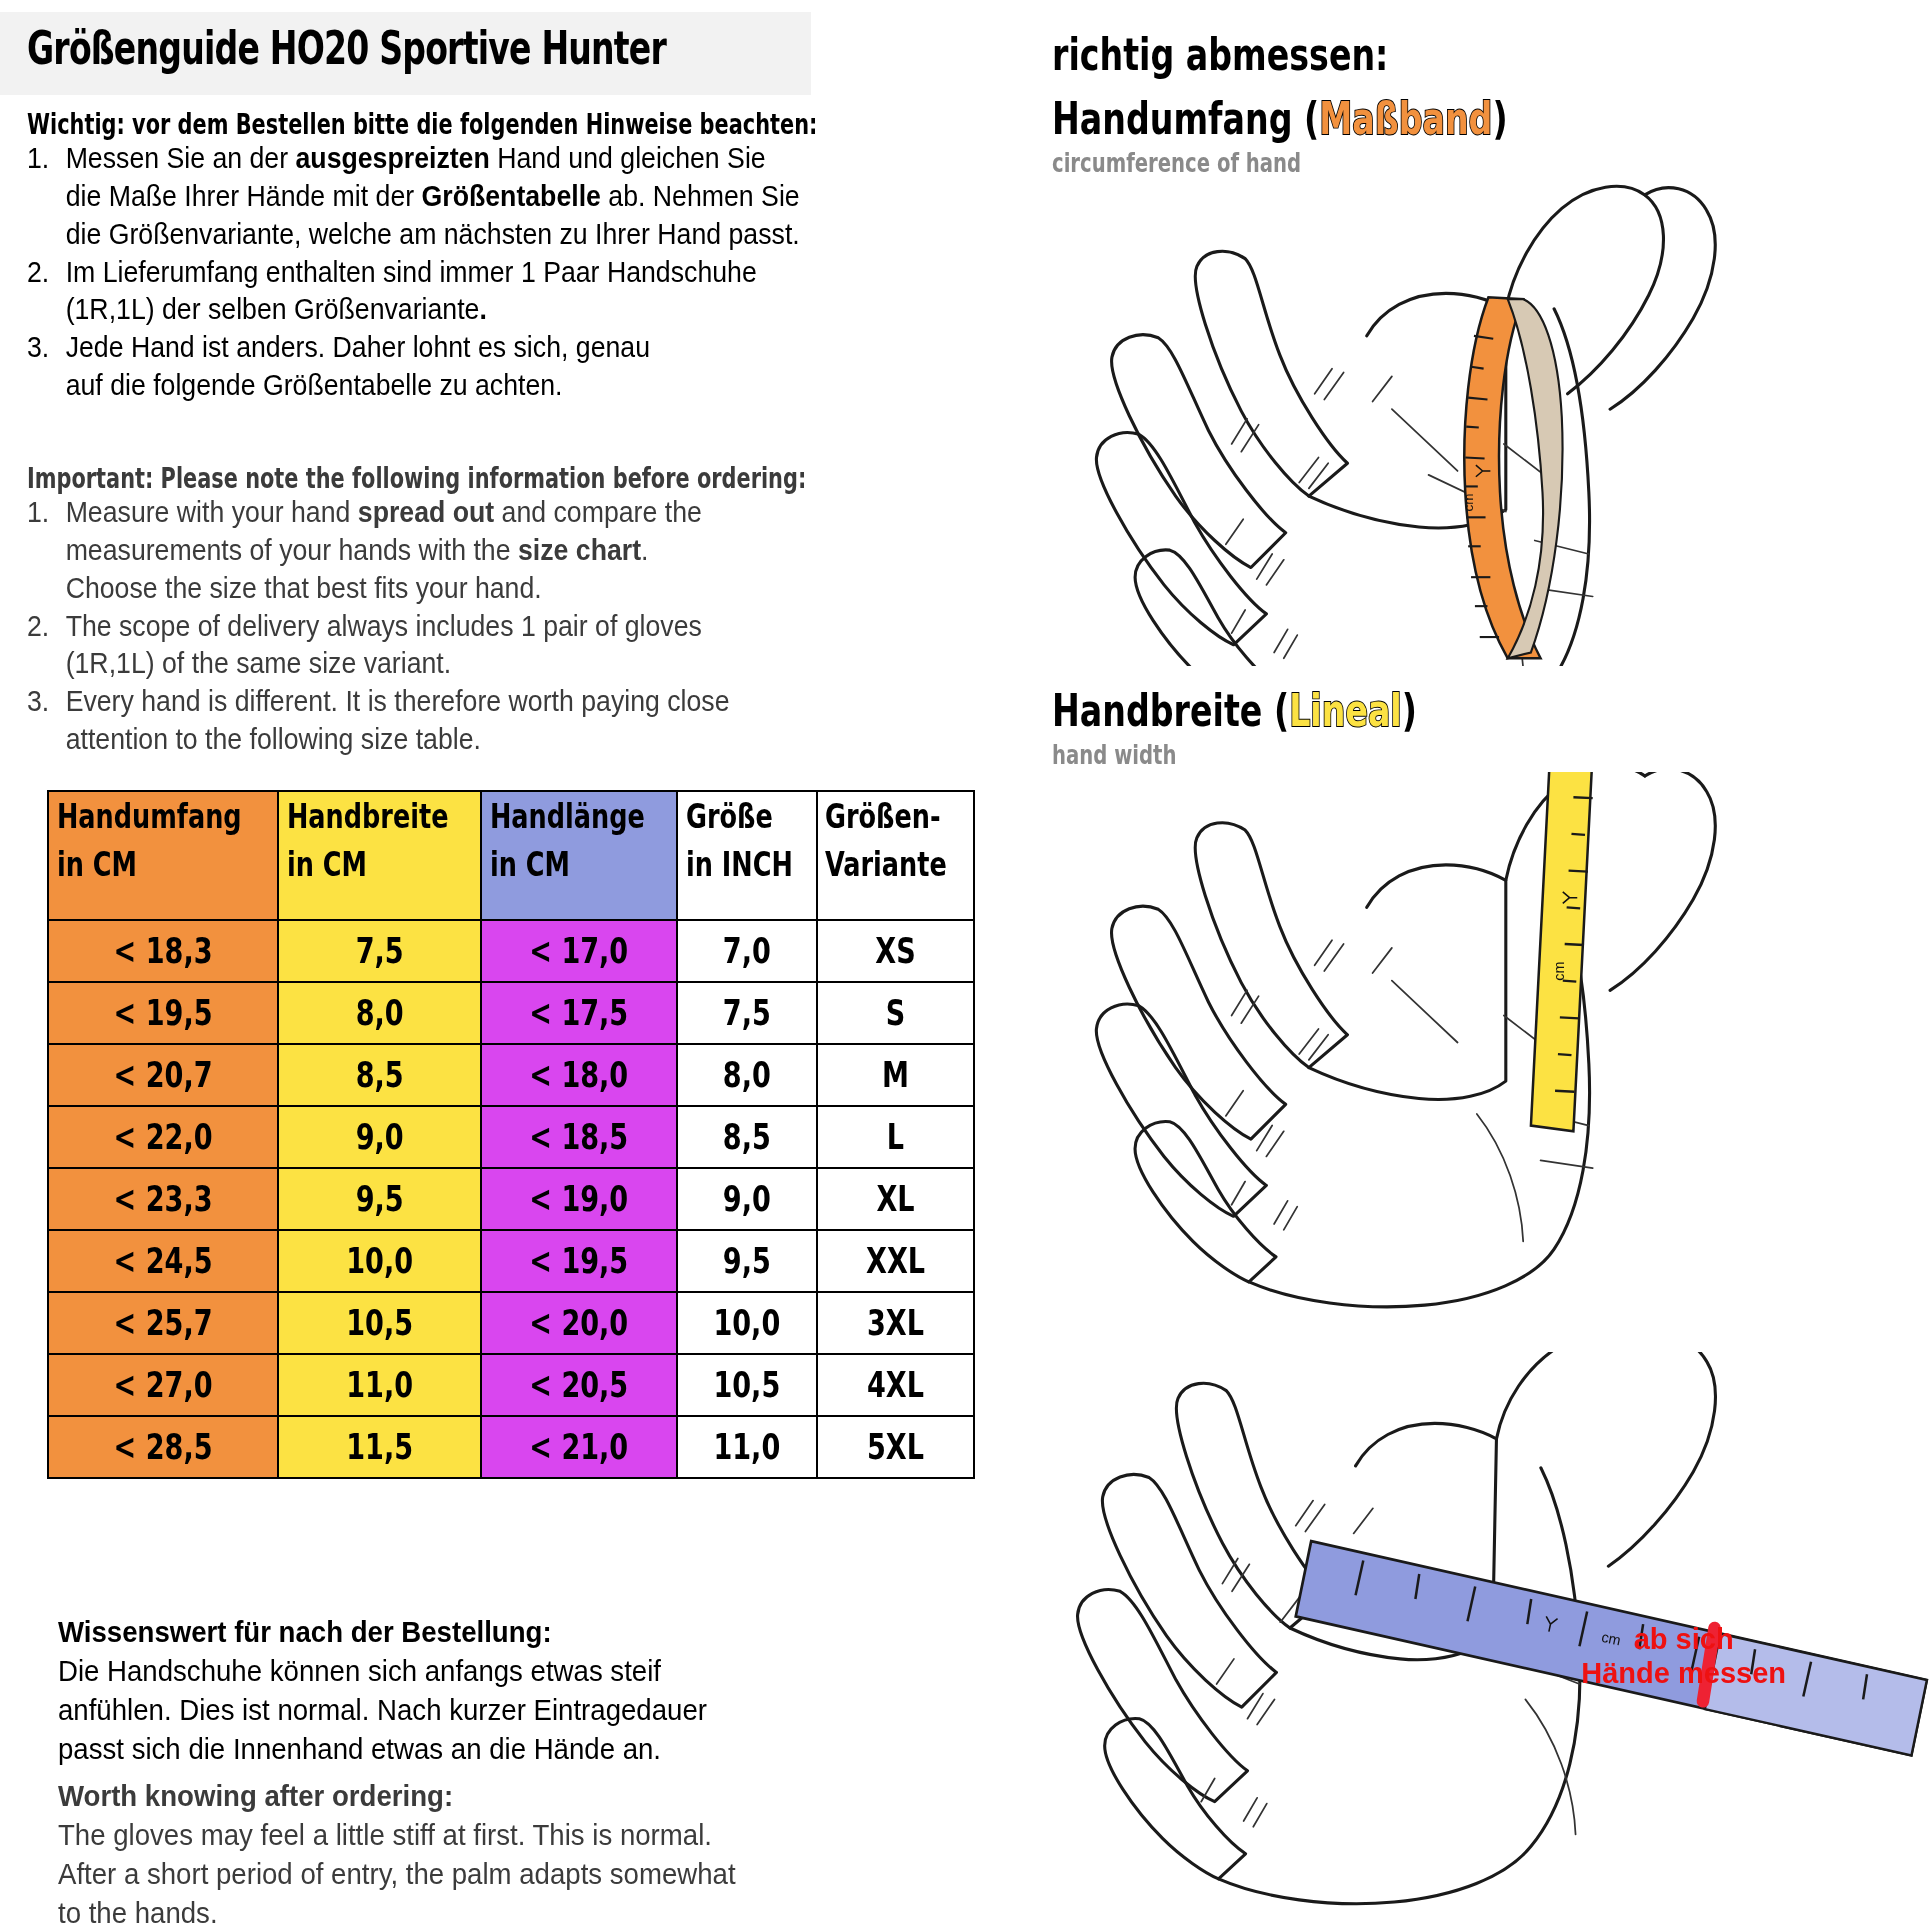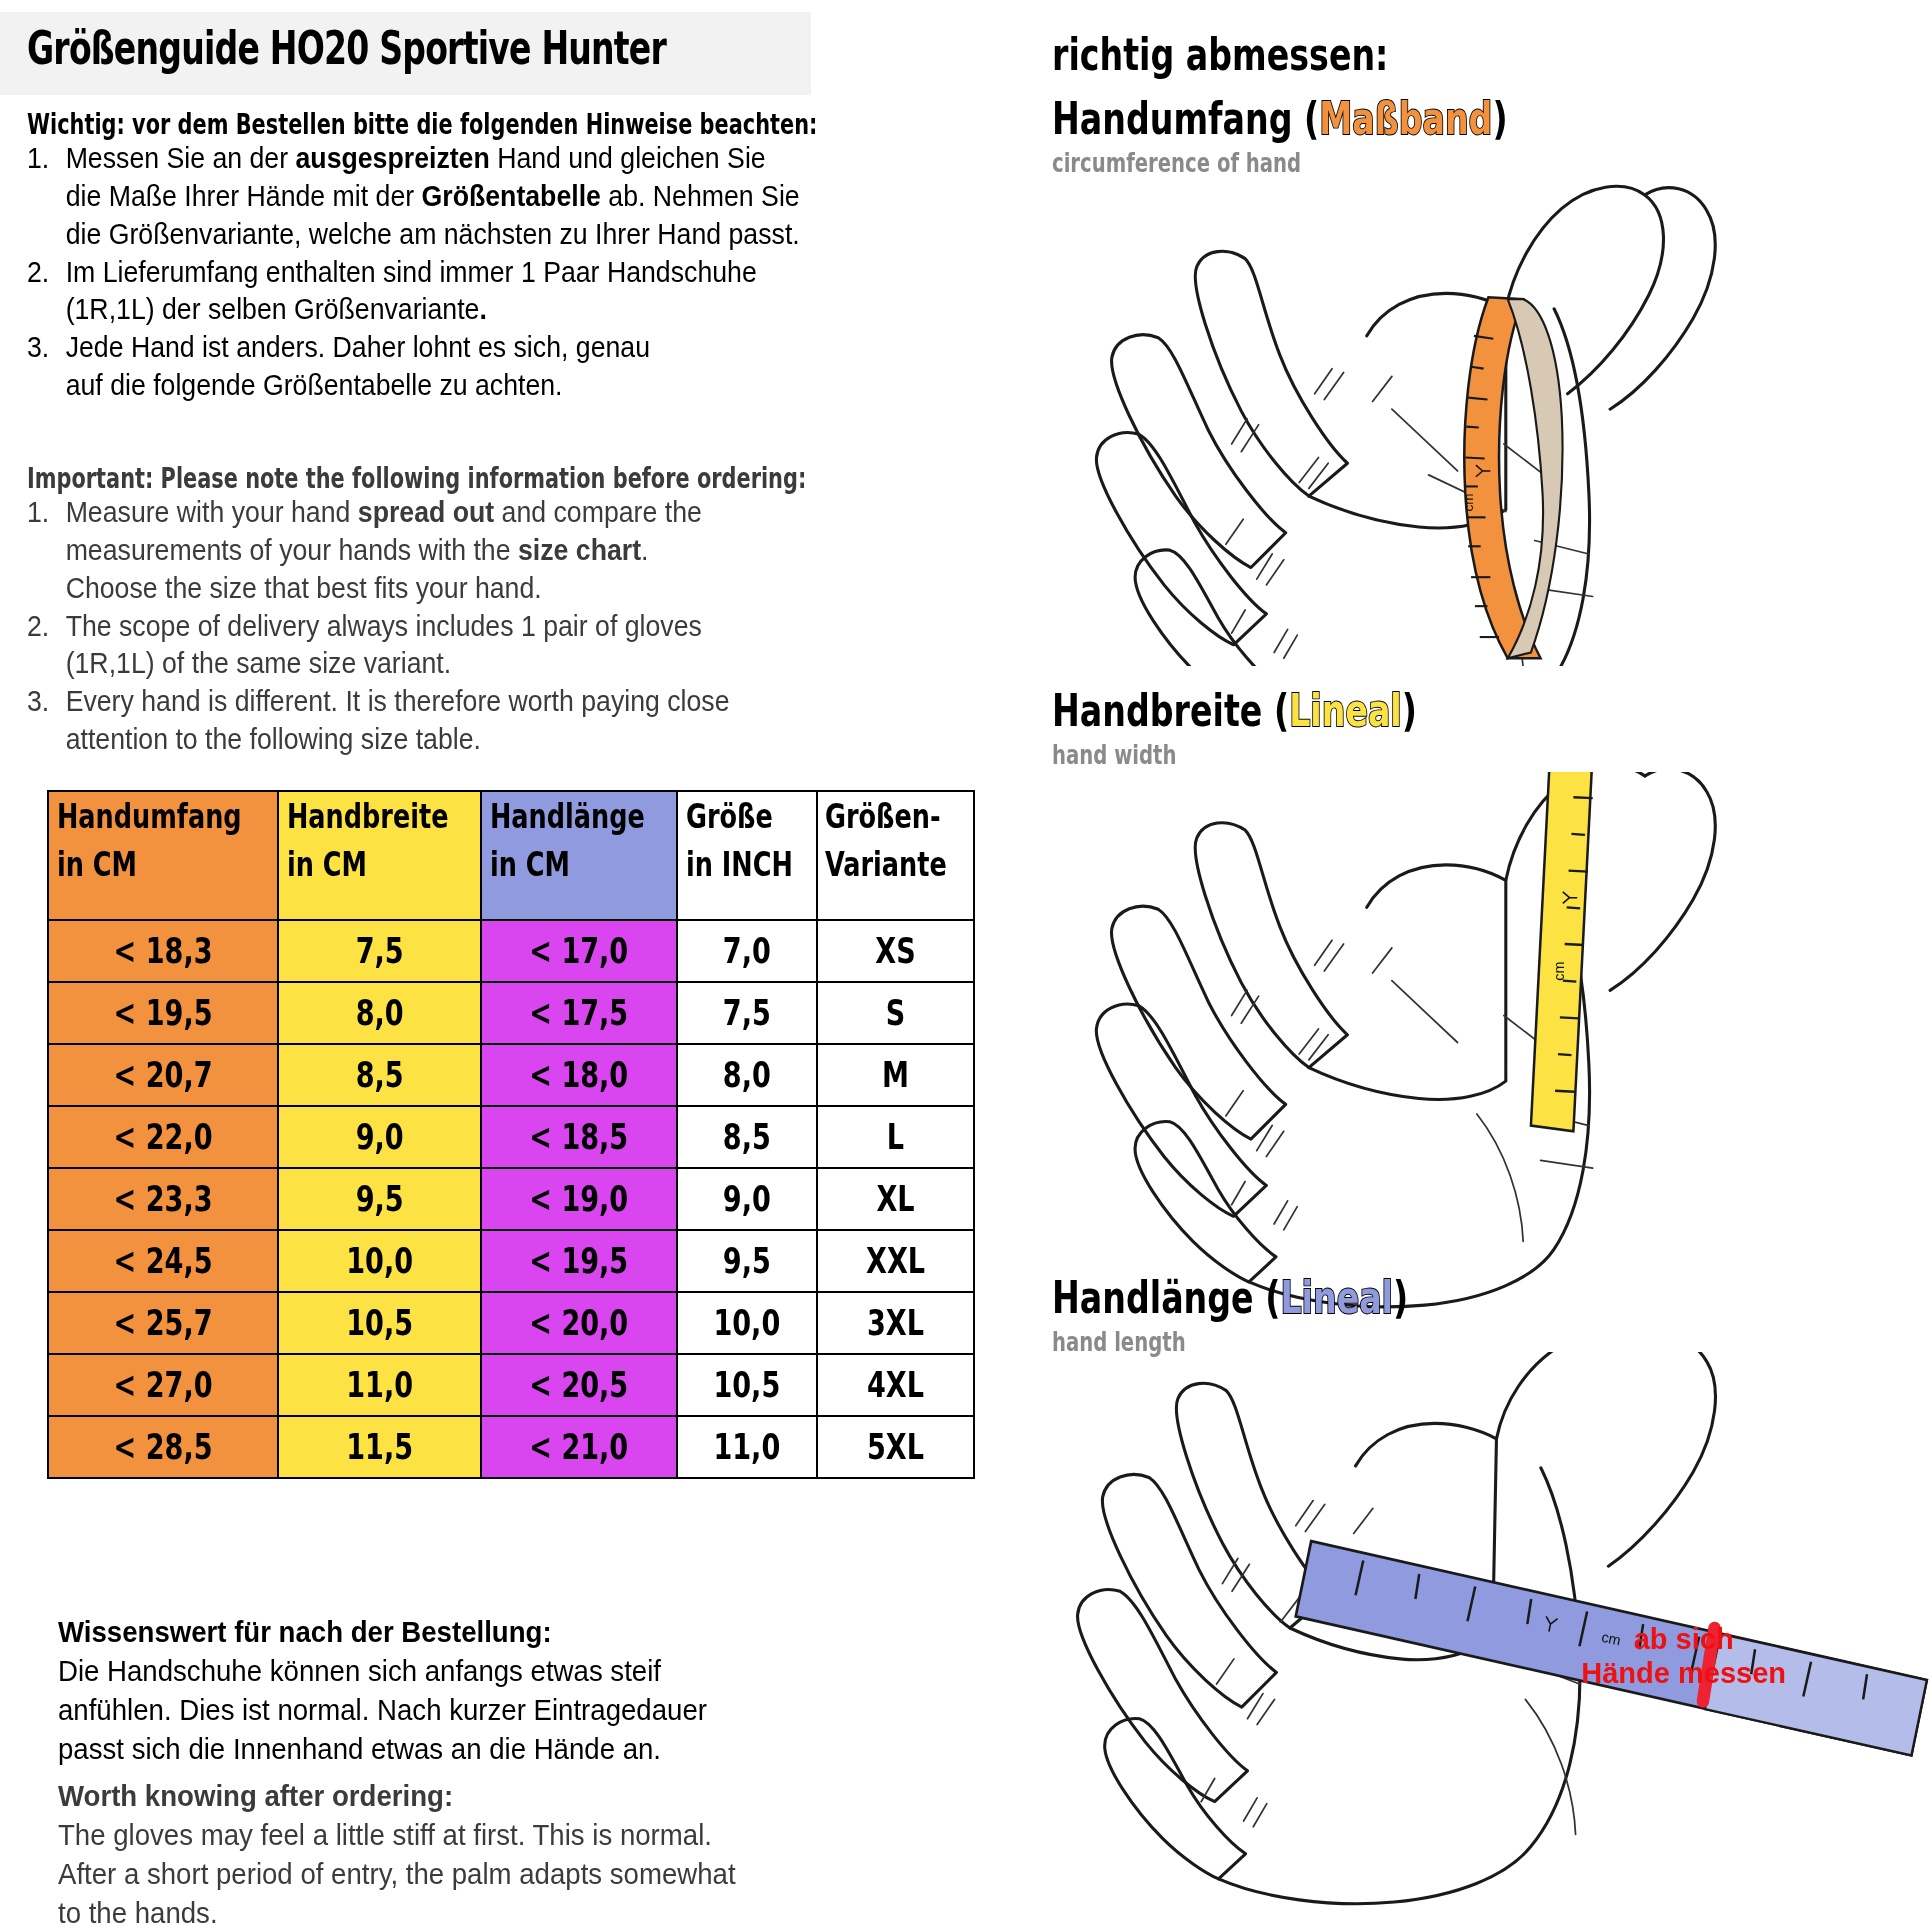--- a/index.html
+++ b/index.html
@@ -470,24 +470,20 @@
             <path d="M524 292 L538 293"></path>
           <path d="M521 330 L541 331"></path>
         </g>
         <text x="530" y="216" transform="rotate(-90 530 216)" font-family="'Liberation Sans',sans-serif" font-size="15" fill="#111">cm</text>
         <g transform="translate(536 130) rotate(-90)" stroke="#111" stroke-width="1.6" fill="none">
           <path d="M0 0 l6 -7 M0 0 l-6 -7 M0 0 l0 8"></path>
         </g>
       </g>
     </svg>
 
-    <div class="rh" style="top:1274px;">
-      <div class="big"><span>Handlänge (</span><span class="tool-blue">Lineal</span><span>)</span></div>
-      <div class="sub">hand length</div>
-    </div>
 
     <svg class="hand" style="left:-19.3px;top:1352px;" width="927" height="579" viewBox="0 0 960 600">
       <g fill="none" stroke="#1a1a1a" stroke-width="3.2" stroke-linecap="round" stroke-linejoin="round">
 
         <path d="M230 40 C212 28 188 30 180 48 C172 66 196 140 226 198 C246 236 276 272 296 286 L336 252 C316 234 282 182 266 140 C248 94 242 52 230 40 Z"></path>
         <path d="M150 130 C130 122 106 130 102 150 C98 172 132 242 168 294 C192 328 226 358 246 368 L282 332 C260 316 222 266 202 226 C180 180 166 140 150 130 Z"></path>
         <path d="M120 248 C100 242 78 252 76 272 C74 294 110 358 146 404 C170 434 200 458 218 466 L252 434 C232 420 198 376 178 340 C156 298 138 258 120 248 Z"></path>
         <path d="M140 380 C122 378 104 390 104 408 C104 430 134 474 164 504 C184 524 208 540 222 546 L250 520 C232 508 206 478 190 450 C172 418 156 384 140 380 Z"></path>
         <path d="M296 286 C330 302 370 314 410 318 C450 322 486 312 506 296 L510 90 C492 80 468 74 446 74 C410 74 380 90 364 118"></path>
         <path d="M222 546 C268 566 338 576 404 570 C468 564 520 544 546 512 C582 468 600 396 596 312 C592 228 576 160 556 120"></path>

